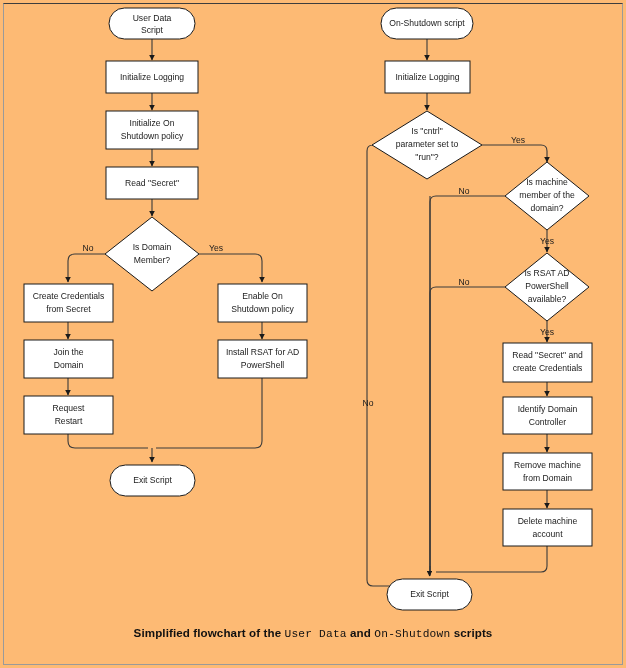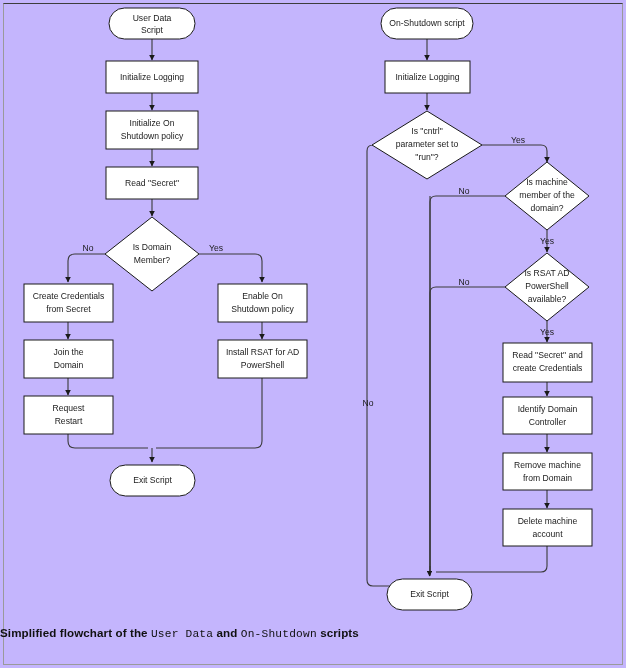--- a/index.html
+++ b/index.html
@@ -8,21 +8,21 @@
     padding: 0;
     background: #ffffff;
   }
   body {
     font-family: "Liberation Sans", sans-serif;
   }
   #page {
     position: relative;
     width: 626px;
     height: 668px;
-    background: #c4b5fd;
+    background: #fdba74;
     box-sizing: border-box;
     overflow: hidden;
     padding-left: 16px;
   }
   .frame {
     position: absolute;
     left: 3px;
     top: 3px;
     width: 620px;
     height: 662px;
@@ -64,21 +64,21 @@
     font-size: 8.6px;
     fill: #1a1a1a;
     text-anchor: middle;
     dominant-baseline: middle;
   }
   .caption {
     position: absolute;
     left: 0;
     top: 626px;
     width: 626px;
-    text-align: left;
+    text-align: center;
     font-family: "Liberation Sans", sans-serif;
     font-size: 11.6px;
     font-weight: bold;
     color: #111111;
     letter-spacing: 0.1px;
   }
   .caption .mono {
     font-family: "Liberation Mono", monospace;
     font-weight: normal;
     font-size: 11.2px;

